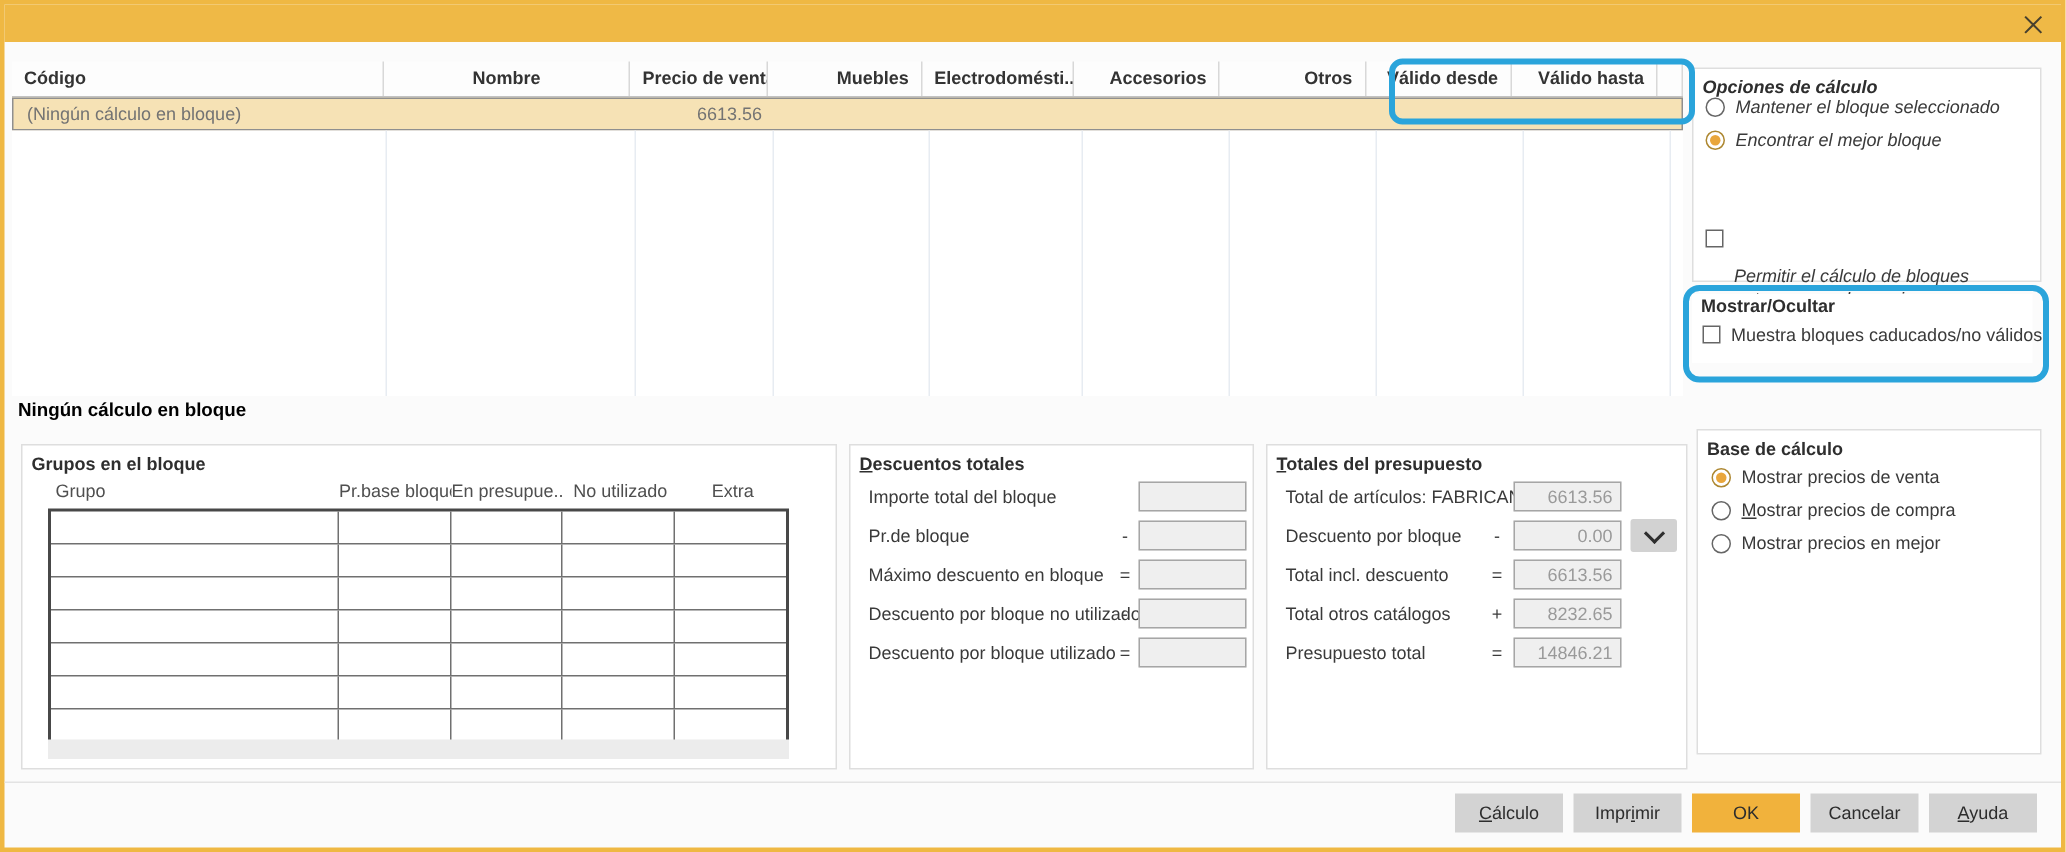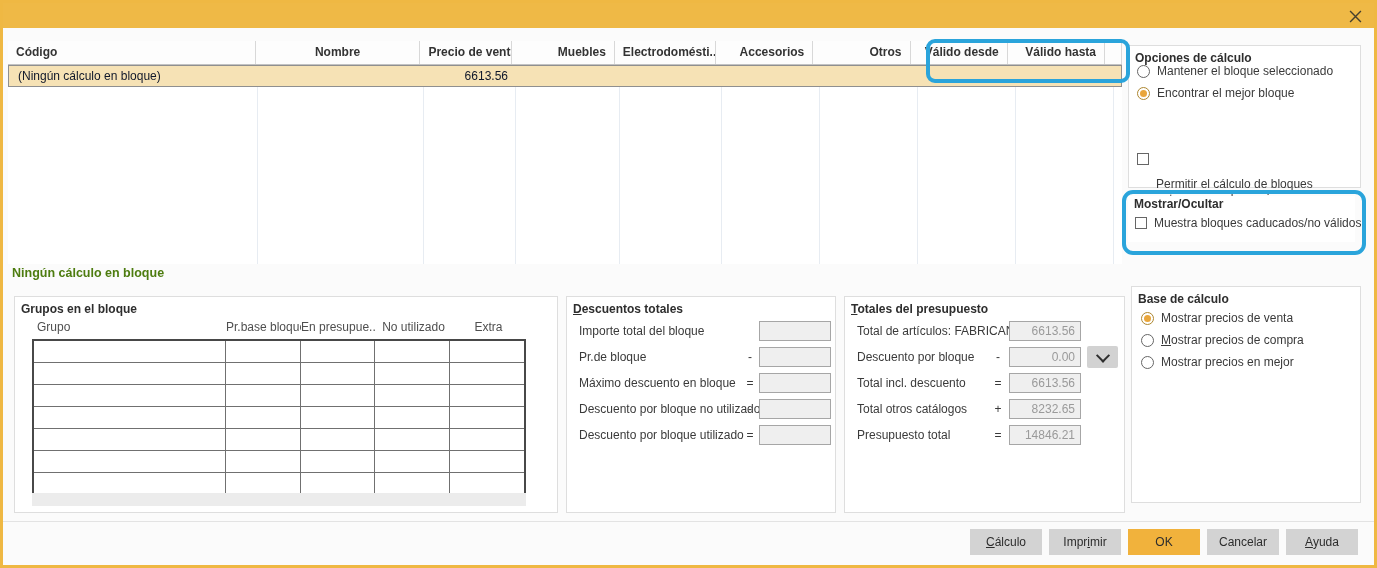--- a/index.html
+++ b/index.html
@@ -21,21 +21,21 @@
   .close{position:absolute;right:11px;top:5px;width:16px;height:16px;
     display:flex;align-items:center;justify-content:center;cursor:pointer;}
 
   
   .block-table{position:absolute;left:8px;top:41px;width:1114px;z-index:1;}
   .bt-header{display:flex;height:23px;line-height:23px;border-bottom:1px solid #c2c2c2;background:#fdfdfd;}
   .bt-hcell{box-sizing:border-box;padding:0 8px;font-weight:bold;color:#333;
     border-right:1px solid #d8d8d8;white-space:nowrap;overflow:hidden;}
   .bt-stub{width:8px;}
   .bt-selected{display:flex;height:22px;line-height:20px;background:#f6e2b5;
-    border:1px solid #8f8f8f;box-sizing:border-box;color:#0f172a;}
+    border:1px solid #8f8f8f;box-sizing:border-box;color:#737373;}
   .bt-scell{box-sizing:border-box;padding:0 9px;white-space:nowrap;overflow:hidden;}
   .bt-body{display:flex;height:177px;background:#fff;}
   .bt-bcell{box-sizing:border-box;border-right:1px solid #e7ecf2;height:100%;}
 
   
   .hl{position:absolute;border:4px solid #2aa4db;border-radius:9px;z-index:6;pointer-events:none;}
   .hl-valid{left:926px;top:39px;width:196px;height:36px;}
   .hl-showhide{left:1122px;top:190px;width:236px;height:57px;border-radius:11px;}
 
   
@@ -47,21 +47,21 @@
   .radio-list .ctl-row{position:static;margin-bottom:8px;}
   .radio{width:13px;height:13px;border:1px solid #666;border-radius:50%;
     background:#fff;box-sizing:border-box;position:relative;flex:0 0 13px;}
   .radio.on{border-color:#ad8730;}
   .radio.on::after{content:"";position:absolute;left:2px;top:2px;width:7px;height:7px;
     border-radius:50%;background:#e9a63c;}
   .cb{width:12px;height:12px;border:1px solid #666;background:#fff;box-sizing:border-box;flex:0 0 12px;}
   .lbl{color:#3a3a3a;}
   .wrap-lbl{white-space:normal;line-height:15px;margin-top:25px;}
 
-  .status-label{position:absolute;left:12px;top:266px;font-weight:bold;font-size:12.5px;color:#4d7c0f;}
+  .status-label{position:absolute;left:12px;top:266px;font-weight:bold;font-size:12.5px;color:#000000;}
 
   
   .grp-head{position:absolute;left:17px;top:23px;width:494px;display:flex;color:#4f4f4f;}
   .grp-hcell{box-sizing:border-box;text-align:center;white-space:nowrap;overflow:hidden;}
   .grp-hcell.first{text-align:left;padding-left:5px;}
   .grp-table{position:absolute;left:17px;top:42px;width:494px;border:2px solid #484848;box-sizing:border-box;background:#fff;}
   .grp-row{display:flex;height:21px;border-bottom:1px solid #707070;}
   .grp-row:last-child{border-bottom:none;}
   .grp-cell{box-sizing:border-box;border-right:1px solid #707070;height:100%;}
   .grp-cell:last-child{border-right:none;}
@@ -133,21 +133,21 @@
       <div class="bt-bcell" style="width: 98px;"></div>
       <div class="bt-bcell" style="width: 98px;"></div>
       <div class="bt-bcell" style="width: 98px;"></div>
       <div class="bt-bcell" style="width: 98px;"></div>
     </div>
 </div>
 
 <div class="hl hl-valid"></div>
 <div class="hl hl-showhide"></div>
 
-<div class="gbox" style="left:1128px;top:45px;width:233px;height:143px;">
+<div class="gbox" style="left:1128px;top:45px;width:233px;height:143px;font-style:italic;">
   <div class="sec-title">Opciones de cálculo</div>
   <div class="radio-list" id="opt-radios" style="position:absolute;left:8px;top:18px;">
       <div class="ctl-row">
         <span class="radio"></span>
         <span class="lbl">Mantener el bloque seleccionado</span>
       </div>
       <div class="ctl-row">
         <span class="radio on"></span>
         <span class="lbl">Encontrar el mejor bloque</span>
       </div>

